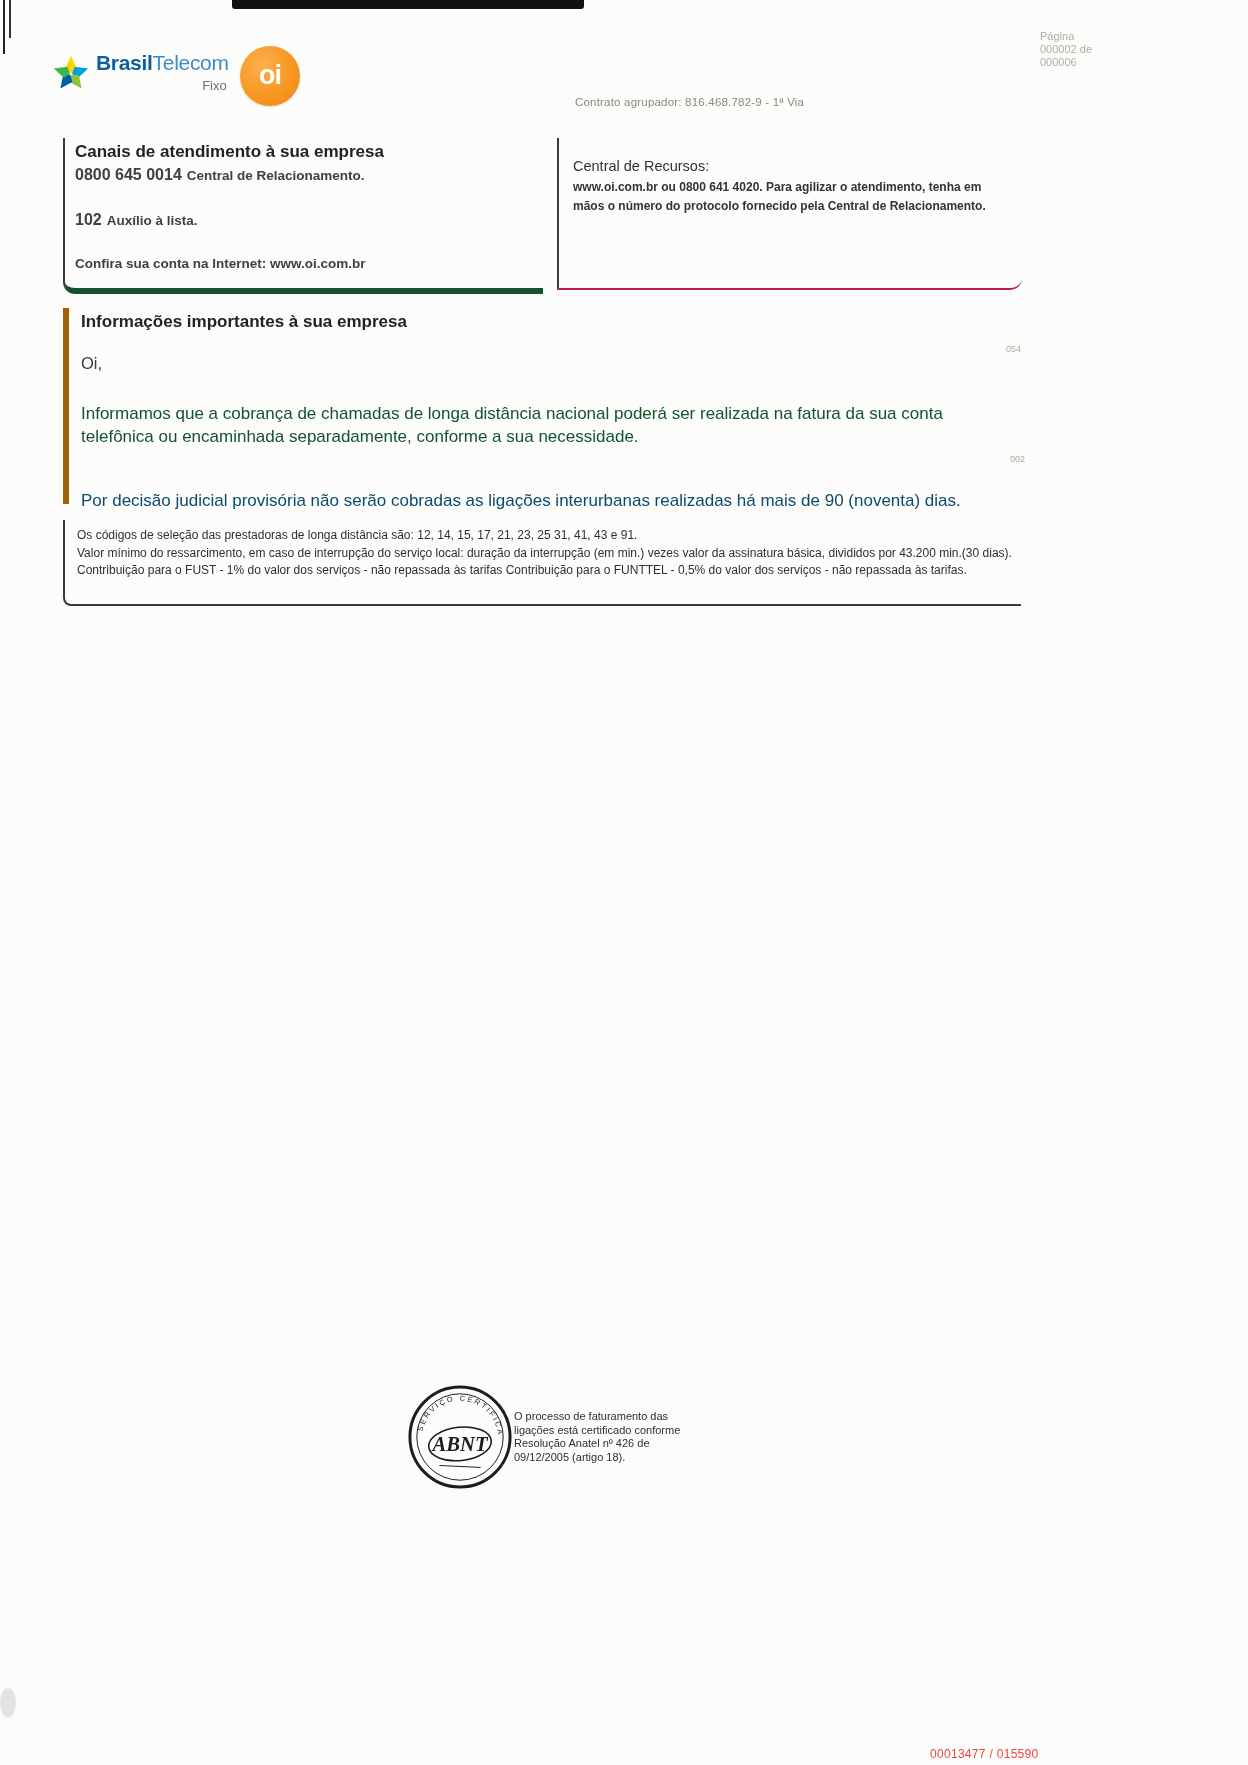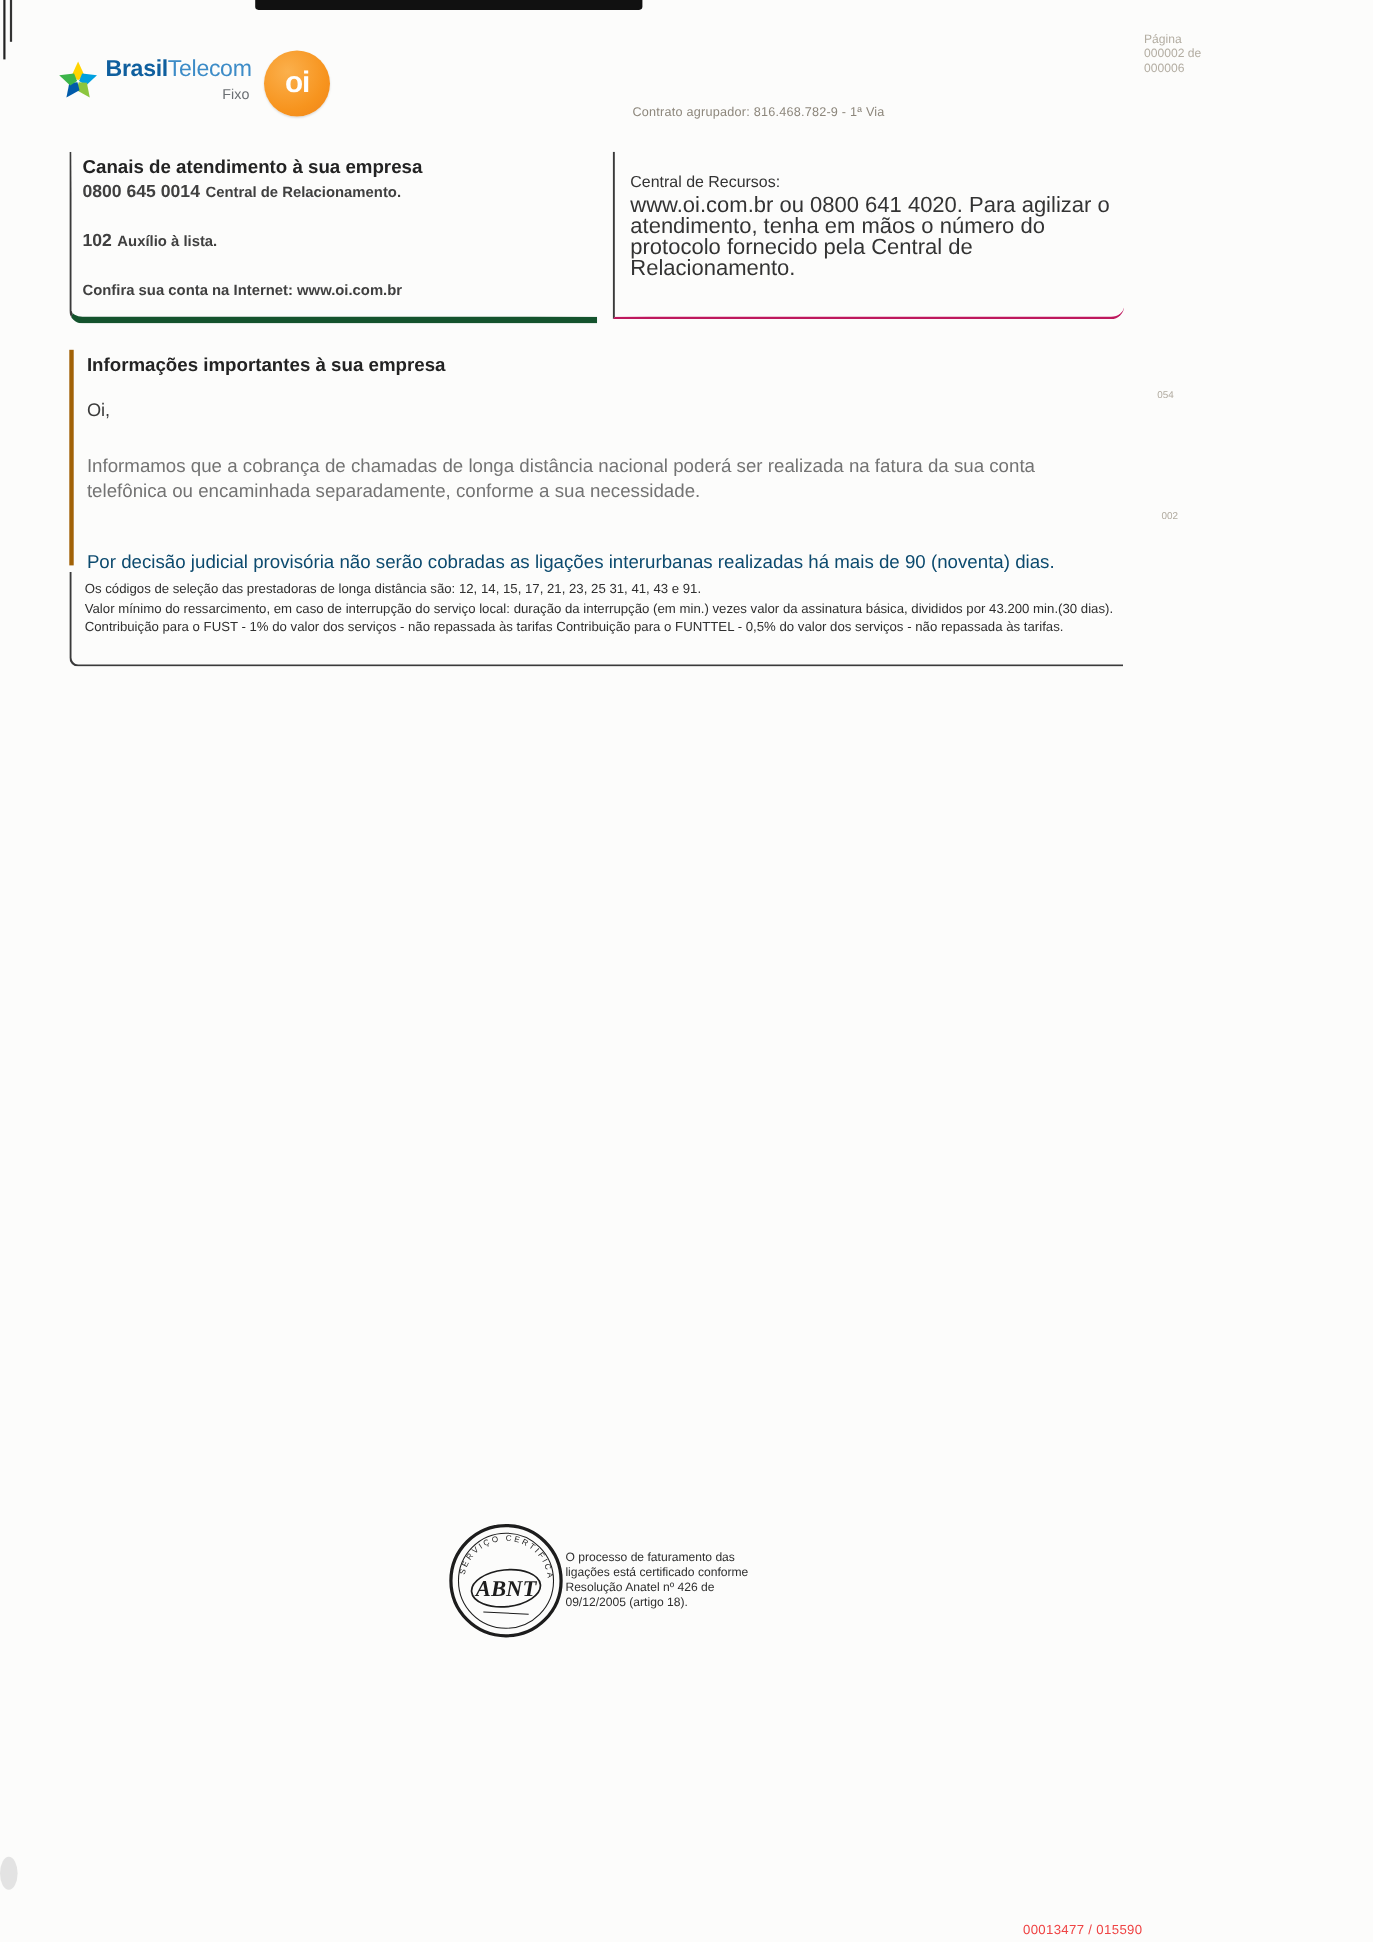--- a/index.html
+++ b/index.html
@@ -38,30 +38,30 @@
     border-left:2px solid #3a3a3a;border-bottom:6px solid #14532d;border-bottom-left-radius:12px;}
   .box-right{left:557px;top:138px;width:463px;height:150px;
     border-left:2px solid #3a3a3a;border-bottom:2px solid #be185d;border-bottom-right-radius:12px;}
   .channels-title{left:10px;top:4px;font-size:17px;font-weight:bold;color:#232323;}
   .ch-line{left:10px;font-size:13.5px;font-weight:bold;color:#404040;}
   .ch-line .num{font-size:16px;}
   .ch-line .lbl{margin-left:5px;}
   .ch-l1{top:28px;} .ch-l2{top:73px;} .ch-l3{top:118px;}
 
   .res-title{left:14px;top:20px;font-size:14.5px;color:#333;}
-  .res-text{left:14px;top:40px;width:442px;font-size:20px;line-height:19px;color:#333;}
+  .res-text{left:14px;top:40px;width:442px;font-size:12px;line-height:19px;color:#333;font-weight:bold;}
   .anatel{left:14px;top:100px;width:444px;font-size:14.5px;line-height:19px;color:#333;text-align:justify;}
   .anatel .num{font-weight:bold;font-size:16.5px;letter-spacing:.5px;}
   .anatel .lbl{margin-left:4px;}
 
   
-  .important{left:63px;top:318px;width:958px;height:196px;border-left:4px solid #a16207;padding-left:48px;}
+  .important{left:63px;top:308px;width:958px;height:196px;border-left:6px solid #a16207;}
   .imp-title{left:12px;top:4px;font-size:17px;font-weight:bold;color:#232323;}
   .imp-oi{left:12px;top:46px;font-size:16.5px;color:#3a3a3a;}
-  .imp-p1{left:12px;top:94px;width:938px;font-size:17px;line-height:23px;color:#737373;}
+  .imp-p1{left:12px;top:94px;width:938px;font-size:17px;line-height:23px;color:#14532d;}
   .imp-p2{left:12px;top:158px;width:938px;font-size:17px;line-height:23px;color:#0c4a6e;margin-top:23px;}
   .code{font-size:9px;color:#b0aa9f;}
   .code-1{right:6px;top:36px;}
   .code-2{right:2px;top:146px;}
 
   
   .fineprint{left:63px;top:520px;width:958px;height:86px;
     border-left:2px solid #3a3a3a;border-bottom:2px solid #3a3a3a;border-bottom-left-radius:8px;
     padding:8px 4px 0 12px;box-sizing:border-box;}
   .fp-line{font-size:12px;line-height:15.5px;color:#2f2f2f;margin-bottom:2px;}

